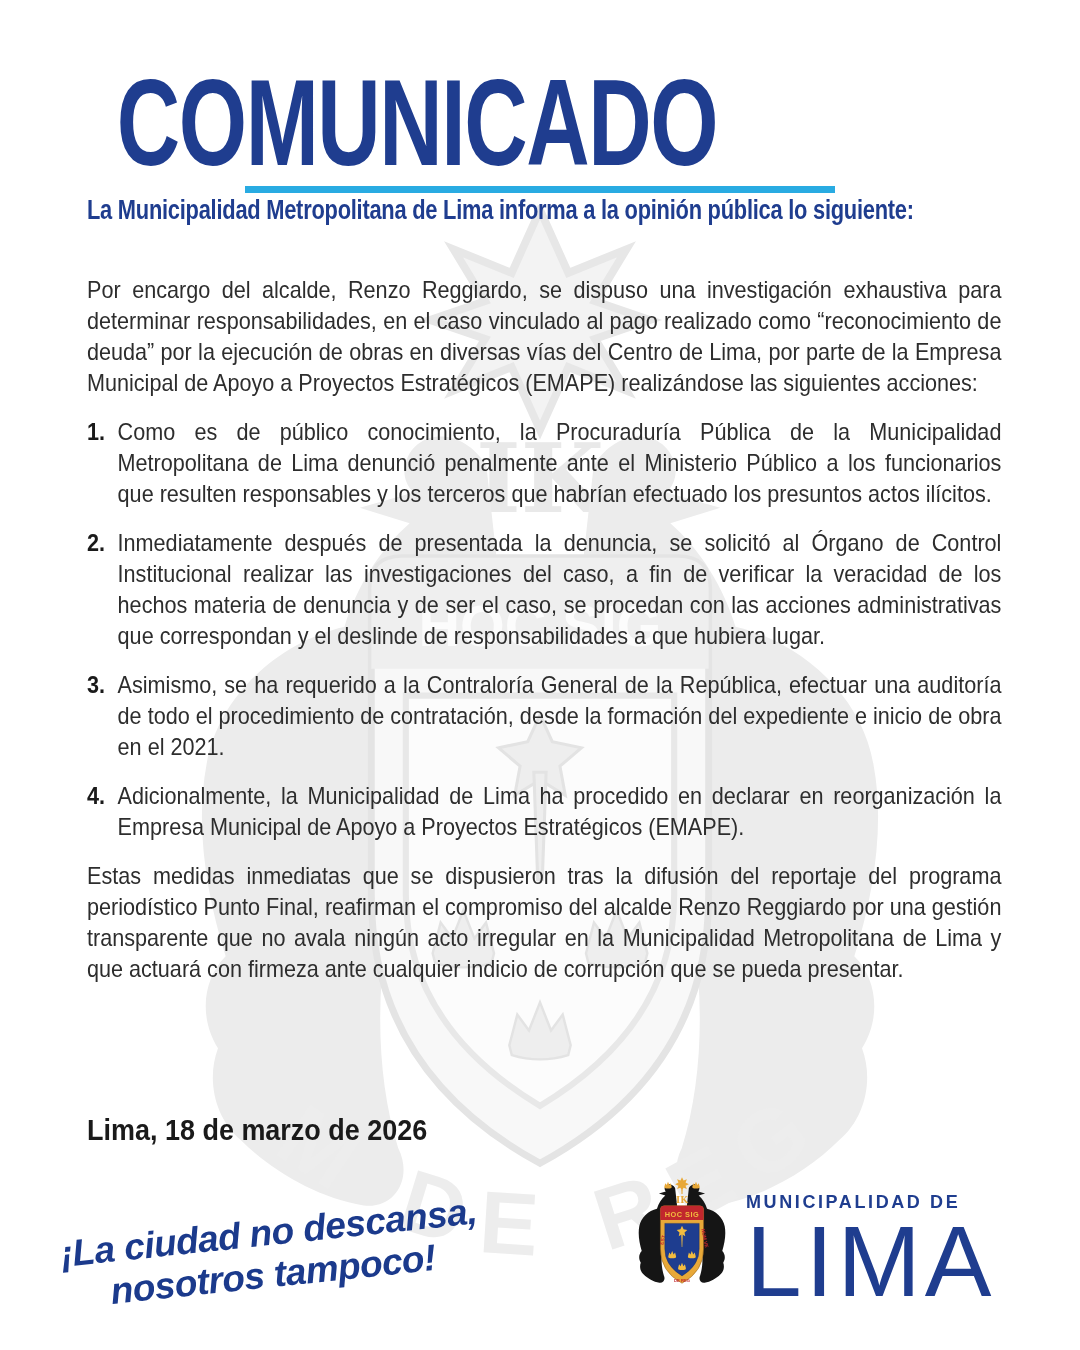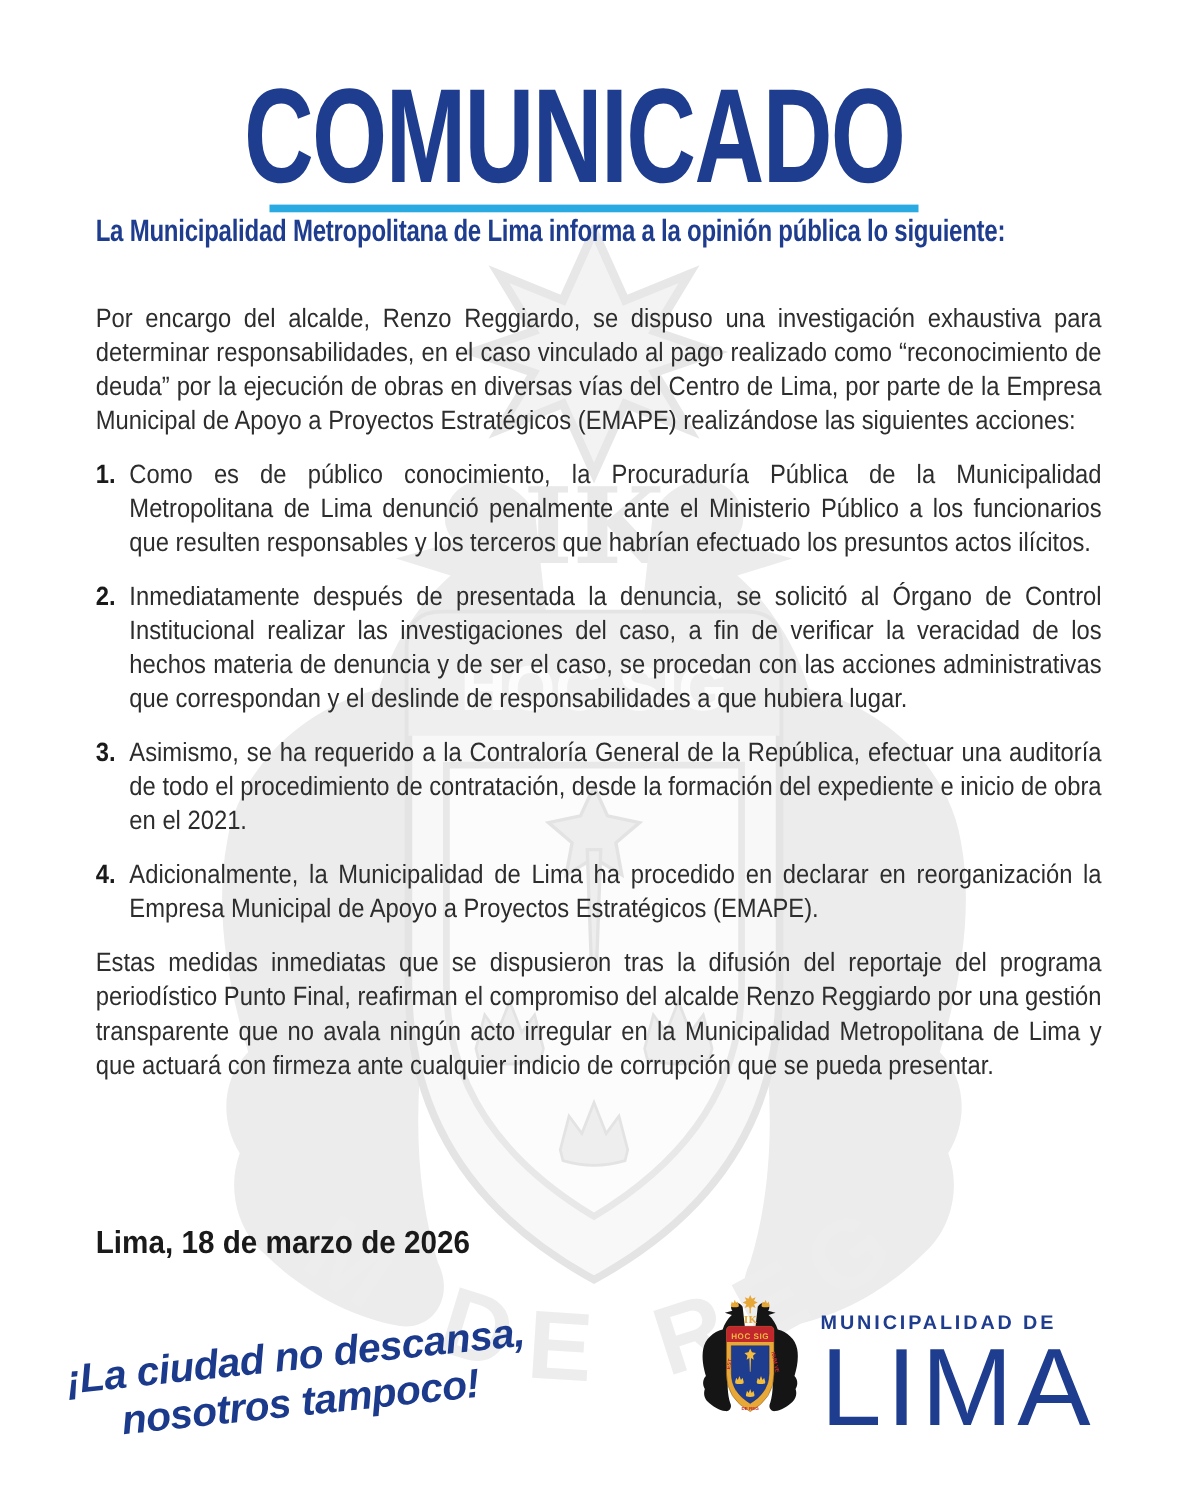--- a/index.html
+++ b/index.html
@@ -10,21 +10,21 @@
     overflow:hidden;
     font-family:"Liberation Sans", sans-serif;
   }
   
   .watermark{
     position:absolute;left:118px;top:205px;width:844px;height:1150px;
     z-index:0;pointer-events:none;
   }
   
   .title-wrap{
-    position:absolute;top:62px;left:0;width:1044px;text-align:center;z-index:2;
+    position:absolute;top:62px;left:0;width:1044px;z-index:2;
   }
   .title{
     display:inline-block;
     font-size:122px;line-height:122px;font-weight:900;
     color:#1F3D8F;letter-spacing:-2px;white-space:nowrap;
     transform:scaleX(0.72);transform-origin:center top;
   }
   .title-underline{
     position:absolute;top:186px;left:245px;width:590px;height:7px;
     background:#29ABE2;z-index:2;

